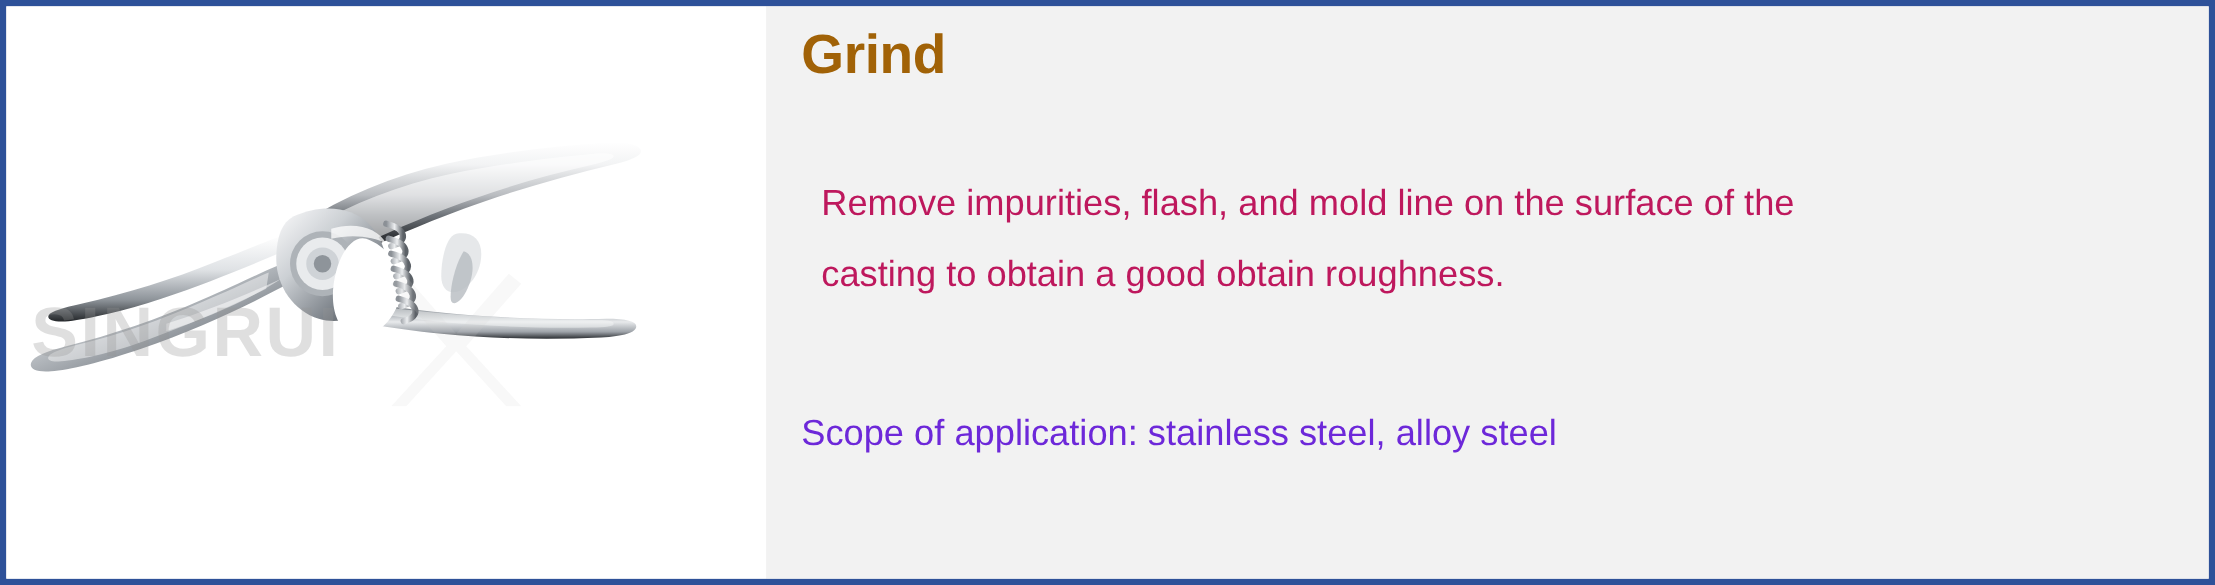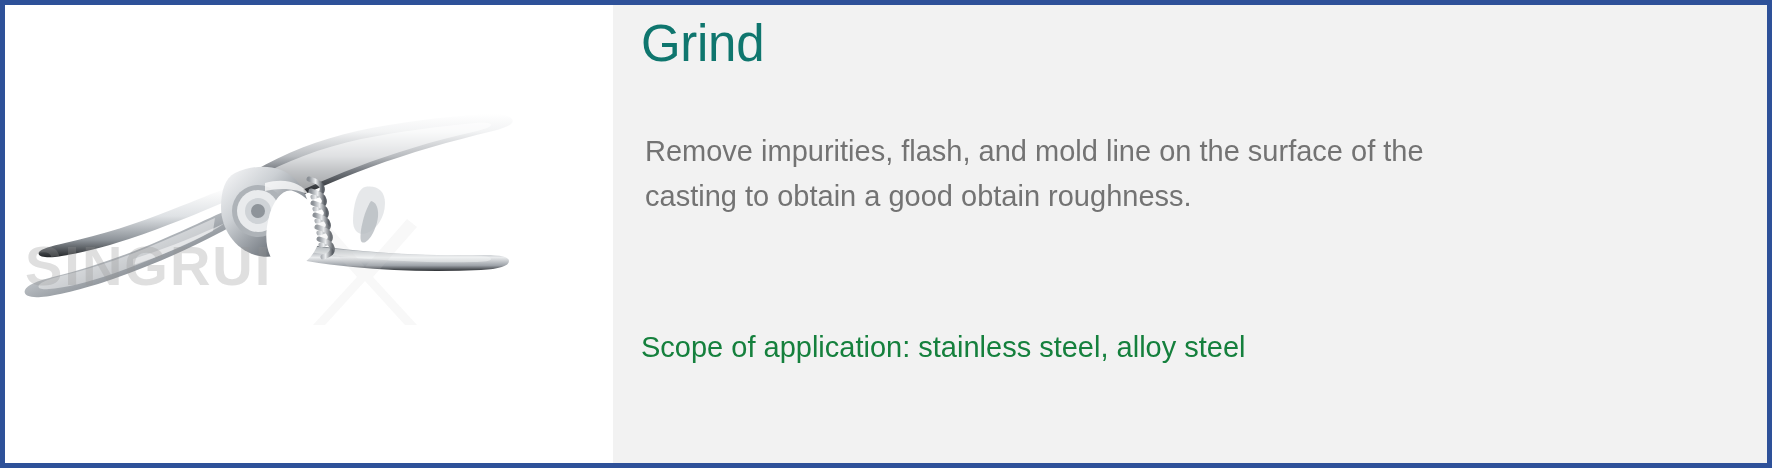--- a/index.html
+++ b/index.html
@@ -85,57 +85,57 @@
     background: #F2F2F2;
     padding: 0;
   }
 
   .title {
     position: absolute;
     left: 28px;
     top: 12px;
     margin: 0;
     font-family: "Liberation Sans", sans-serif;
-    font-weight: 400;
-    font-size: 51px;
+    font-weight: 700;
+    font-size: 44px;
     line-height: 54px;
-    color: #0f766e;
+    color: #a16207;
     letter-spacing: -0.3px;
   }
 
   .body-block {
     position: absolute;
     left: 28px;
     top: 122px;
     width: 880px;
   }
 
   .body-text {
-    margin: 4px;
+    margin: 16px;
     font-family: "Liberation Sans", sans-serif;
     font-weight: 400;
     font-size: 29px;
     line-height: 41px;
-    color: #737373;
+    color: #be185d;
   }
 
   .scope-block {
     position: absolute;
     left: 28px;
     top: 322px;
     width: 900px;
   }
 
   .scope-text {
     margin: 0;
     font-family: "Liberation Sans", sans-serif;
     font-weight: 400;
     font-size: 29px;
     line-height: 41px;
-    color: #15803d;
+    color: #6d28d9;
   }
 </style>
 </head>
 <body>
 
 <div class="card">
   <div class="card-inner">
 
     <div class="media-panel">
       <div class="media-stage">

